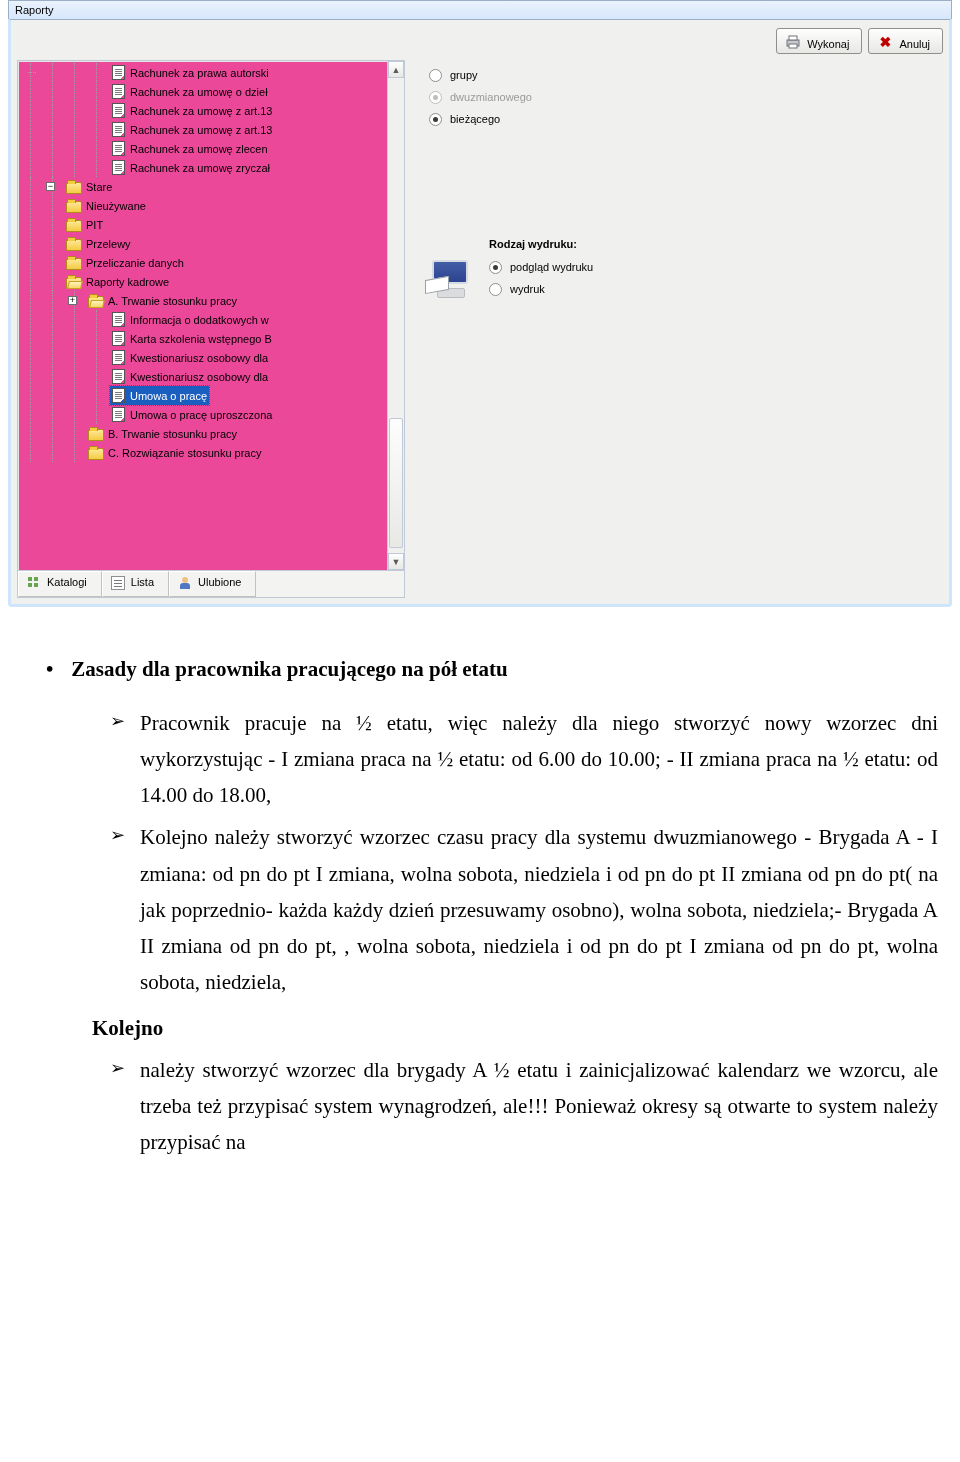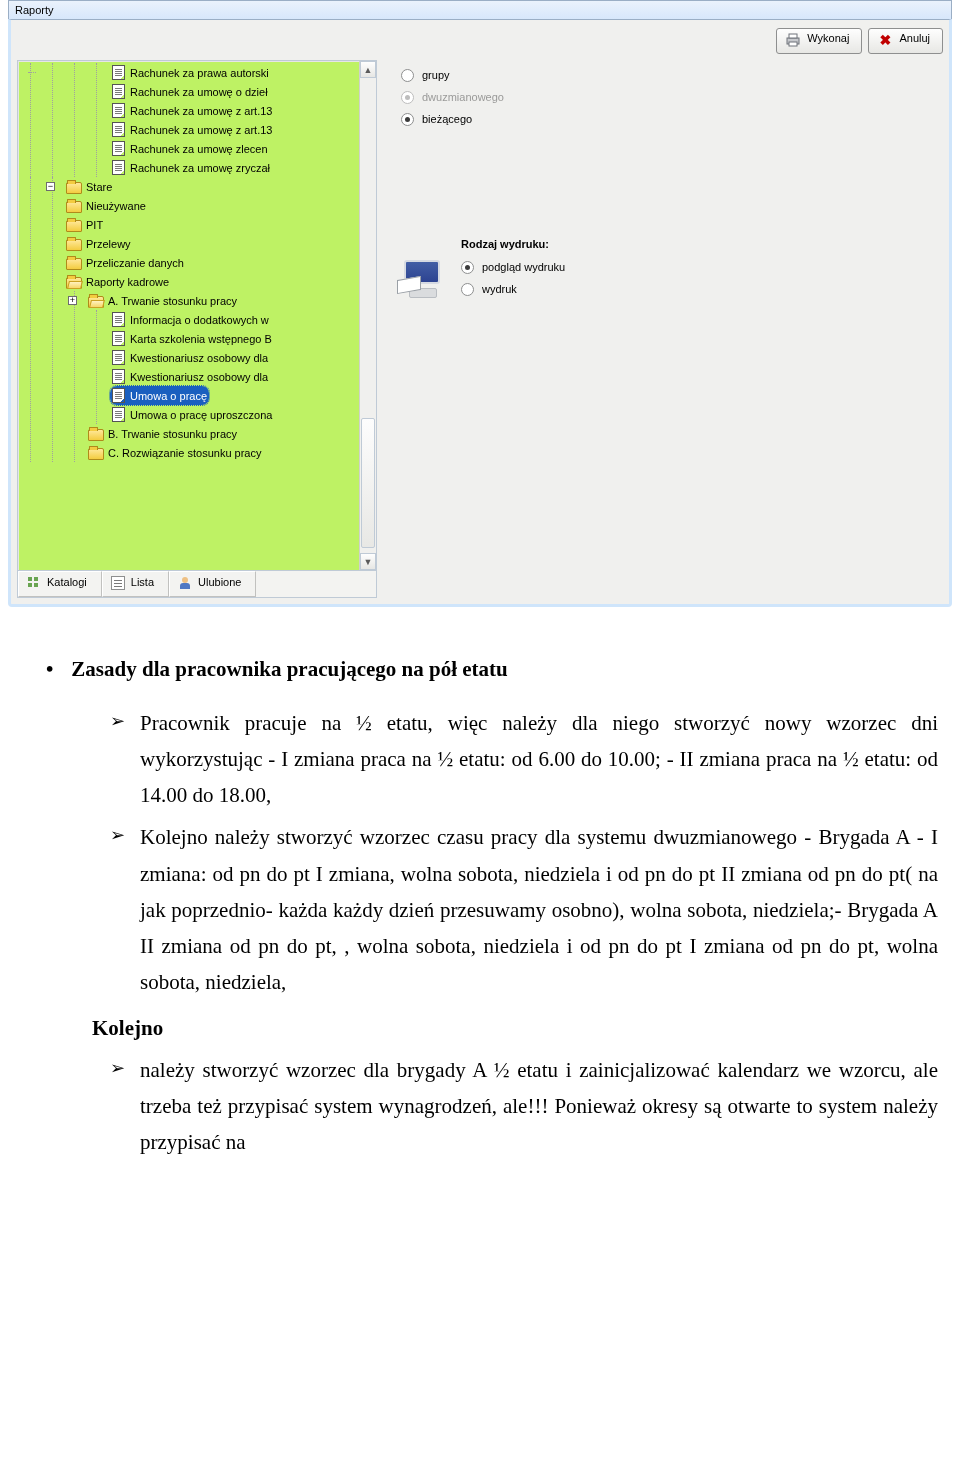--- a/index.html
+++ b/index.html
@@ -30,21 +30,21 @@
       background: #f0f0ee;
     }
     
     .toolbar-row {
       display: flex;
       justify-content: flex-end;
       padding: 4px 2px 4px 2px;
     }
     .btn {
       display: inline-flex;
-      align-items: flex-start;
+      align-items: flex-end;
       gap: 6px;
       background: linear-gradient(#fefefe, #e7e7e4);
       border: 1px solid #8e8f8f;
       border-radius: 3px;
       padding: 3px 12px 3px 8px;
       font-size: 11px;
       height: 26px;
       margin-left: 6px;
       cursor: pointer;
     }
@@ -54,22 +54,22 @@
     }
     .x-icon { color:#c00000; font-weight:bold; font-size:14px; line-height:1; }
     
     .main-cols {
       display: flex;
       gap: 24px;
       align-items: flex-start;
       padding: 2px 2px 0 2px;
     }
     .left-panel {
-      width: 360px;
-      background: #bef264;
+      width: 388px;
+      background: #ec4899;
     }
     .tree-box {
       border: 1px solid #bfcad6;
       box-shadow: inset 0 0 0 1px #e6e6e6;
       height: 538px;
       overflow: hidden;
       position: relative;
       display: flex;
       flex-direction: column;
     }
@@ -117,21 +117,20 @@
     }
     .row {
       display: inline-flex; align-items: center; gap: 4px;
       height: 19px;
       padding-right: 2px;
     }
     .row.selected {
       background: #1a5fbf;
       color: #fff;
       outline: 1px dotted #1a5fbf;
-      border-radius: 7px;
     }
     
     .ic { width:16px; height:16px; display:inline-flex; align-items:center; justify-content:center; }
     .ic-doc {
       width:13px; height:15px;
       border:1px solid #545454;
       background: linear-gradient(135deg, #ffffff 84%, transparent 86%);
       position:relative;
     }
     .ic-doc::after{

